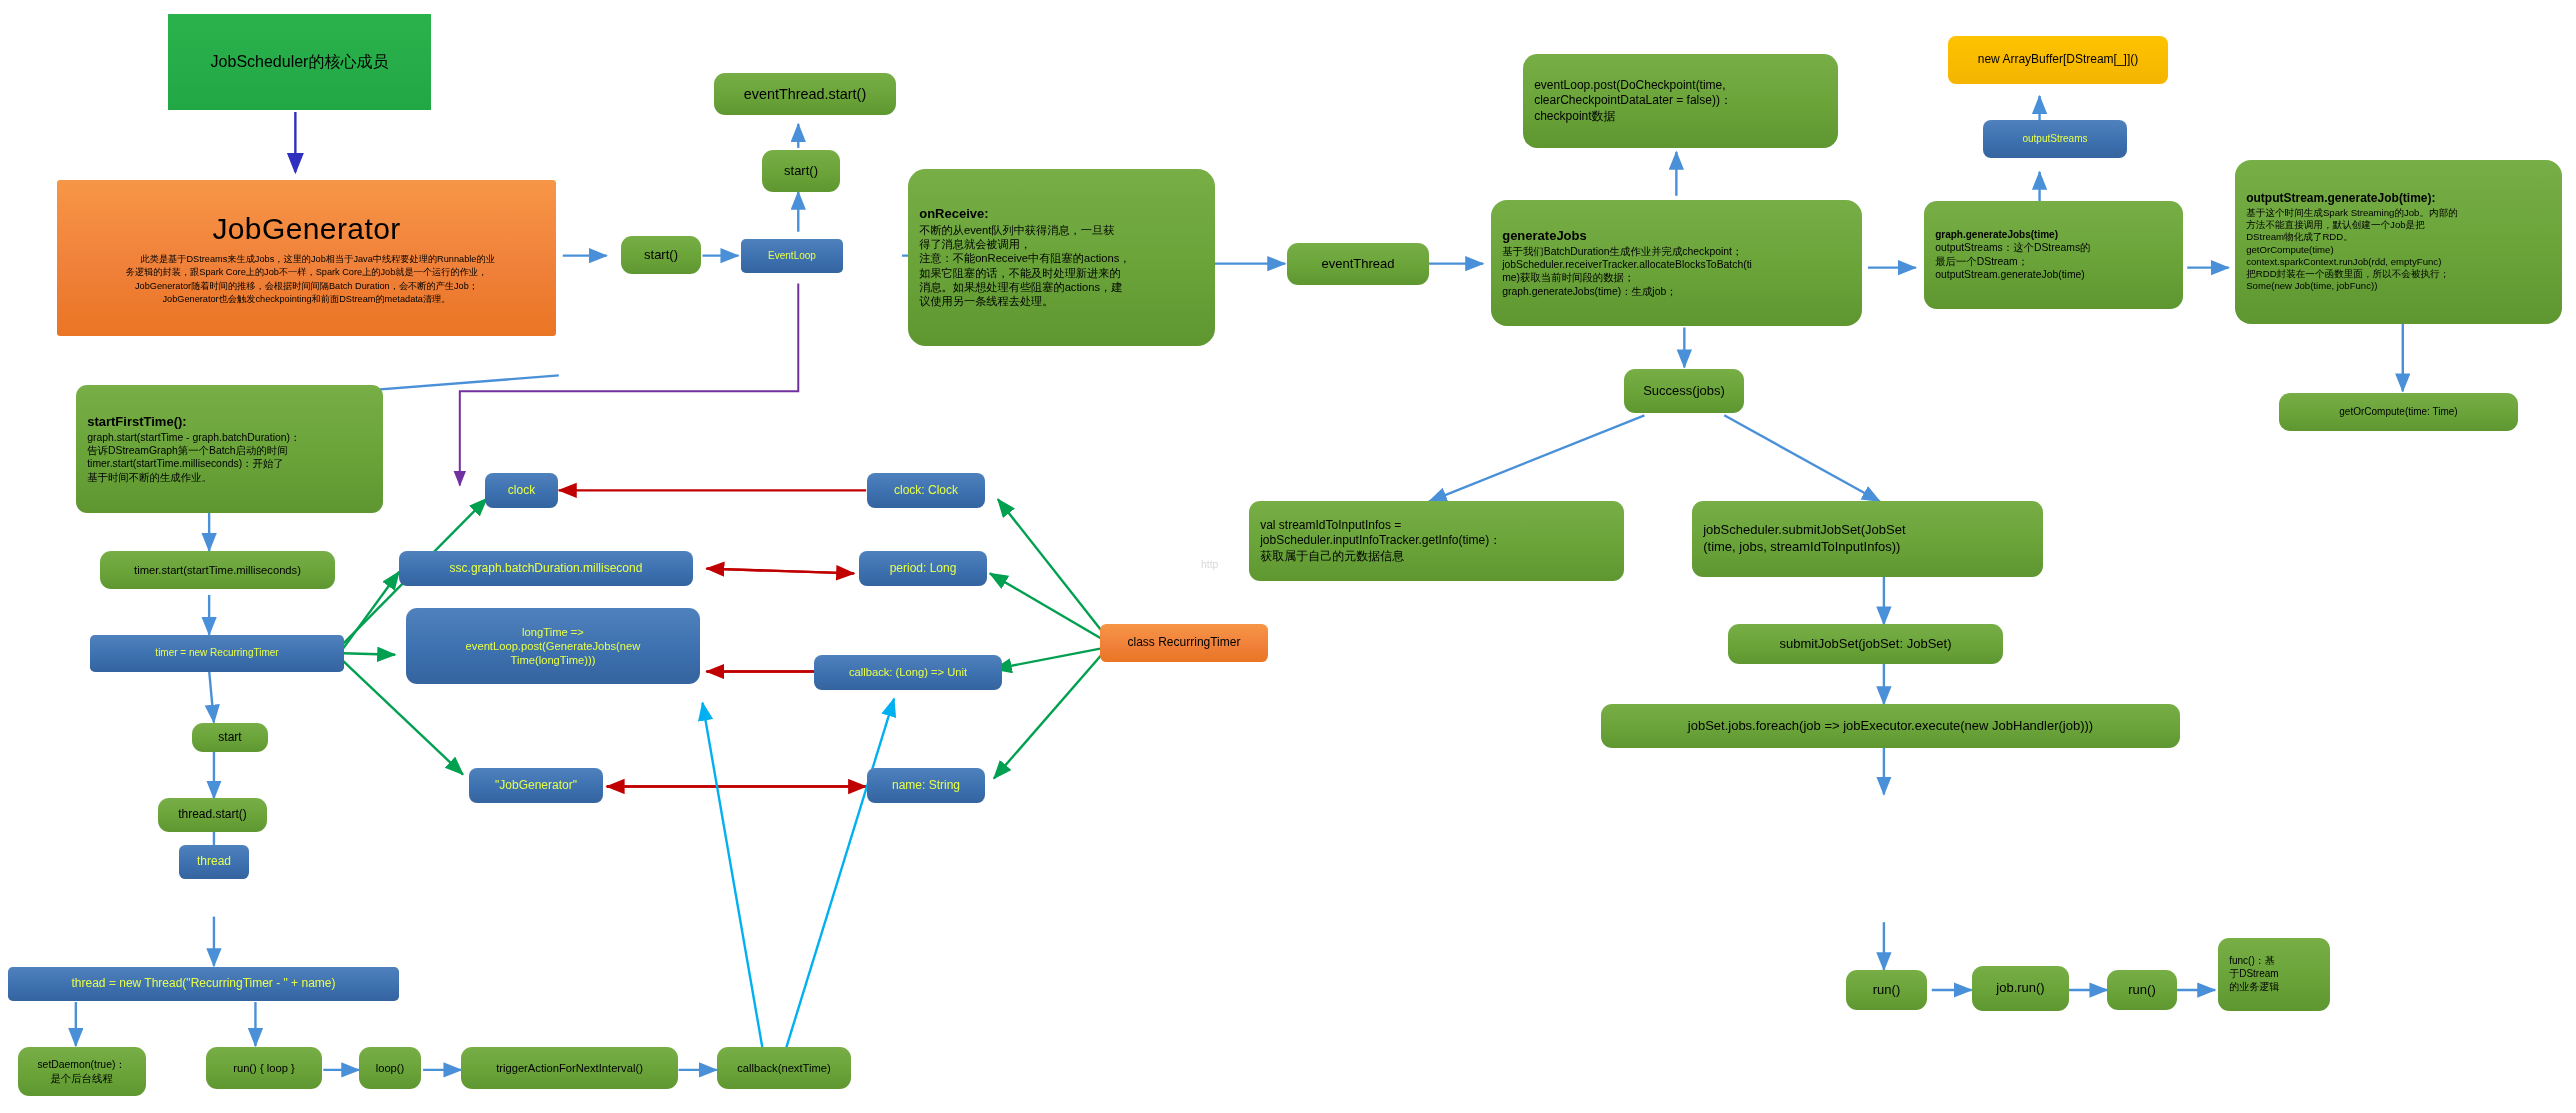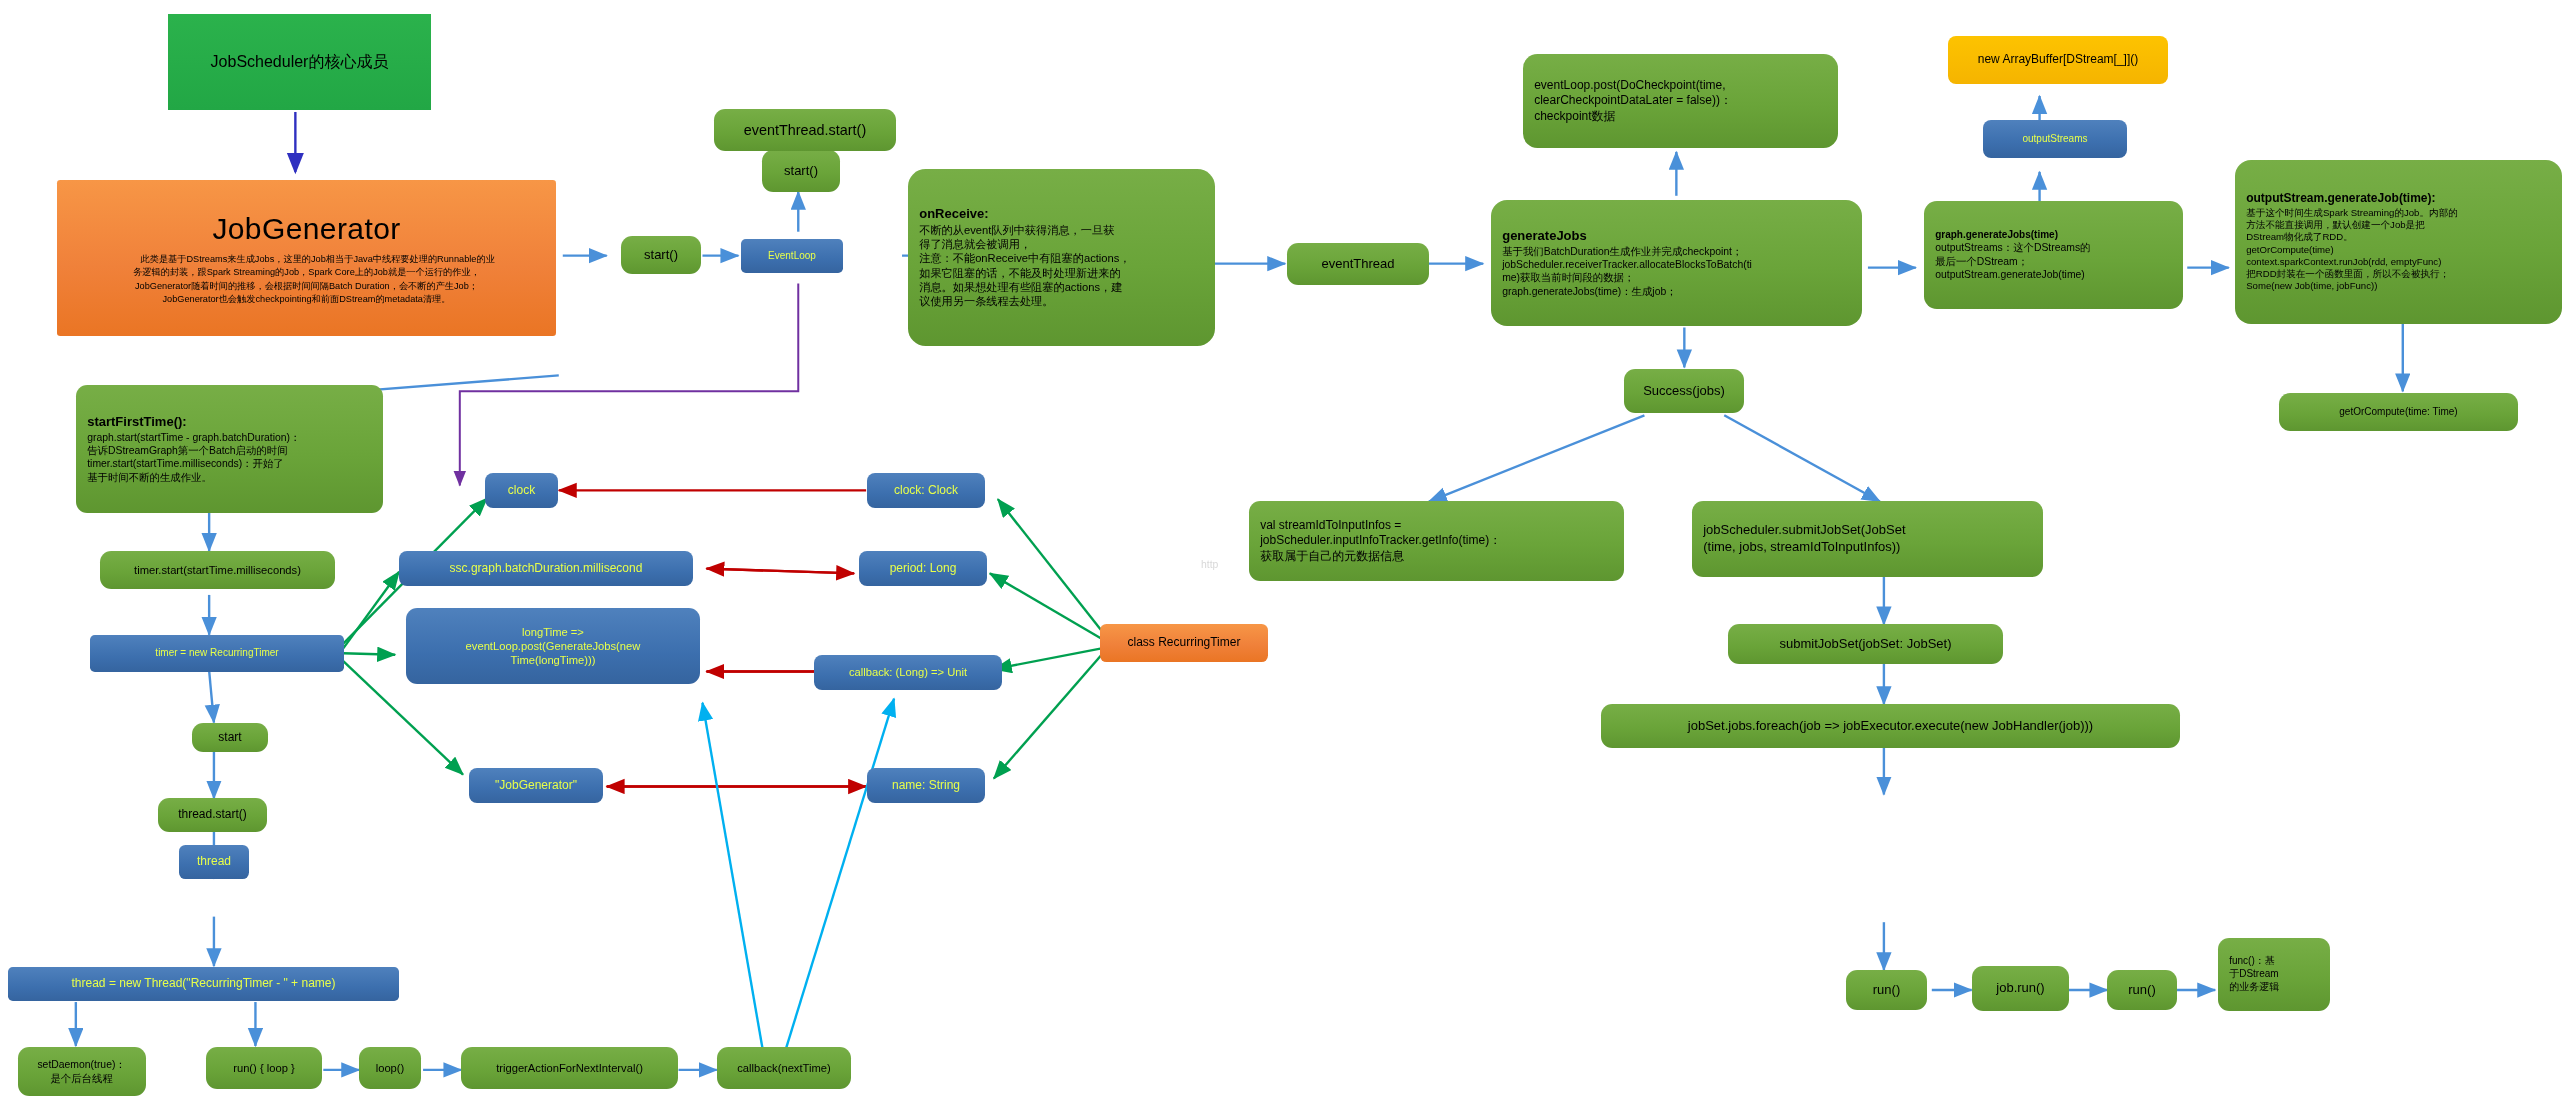--- a/index.html
+++ b/index.html
@@ -126,21 +126,21 @@
     </g>
   </svg>
 
   <div class="node green-dark ctr t20" style="left:168px;top:14.4px;width:263px;height:96px;">
     <div>JobScheduler的核心成员</div>
   </div>
 
   <div class="node orange ctr" style="left:57px;top:180px;width:499px;height:156px;border-radius:3.2px;">
     <div class="title-lg">JobGenerator</div>
     <div class="desc" style="margin-top:4.8px;text-indent:22.4px;">此类是基于DStreams来生成Jobs，这里的Job相当于Java中线程要处理的Runnable的业</div>
-    <div class="desc">务逻辑的封装，跟Spark Streaming的Job，Spark Core上的Job就是一个运行的作业，</div>
+    <div class="desc">务逻辑的封装，跟Spark Core上的Job不一样，Spark Core上的Job就是一个运行的作业，</div>
     <div class="desc">JobGenerator随着时间的推移，会根据时间间隔Batch Duration，会不断的产生Job；</div>
     <div class="desc">JobGenerator也会触发checkpointing和前面DStream的metadata清理。</div>
   </div>
 
   <div class="node green lft" style="left:76px;top:385px;width:307px;height:128px;">
     <div class="t17 hdr">startFirstTime():</div>
     <div class="t13">graph.start(startTime - graph.batchDuration)：</div>
     <div class="t13">告诉DStreamGraph第一个Batch启动的时间</div>
     <div class="t13">timer.start(startTime.milliseconds)：开始了</div>
     <div class="t13">基于时间不断的生成作业。</div>
@@ -196,21 +196,21 @@
   </div>
 
   <div class="node blue ctr t16" style="left:741px;top:239px;width:102px;height:34px;border-radius:4.8px;">
     <div>EventLoop</div>
   </div>
 
   <div class="node green ctr t17" style="left:762px;top:150px;width:78px;height:42px;">
     <div>start()</div>
   </div>
 
-  <div class="node green ctr t18" style="left:714px;top:73px;width:182px;height:42px;margin-top:36px;">
+  <div class="node green ctr t18" style="left:714px;top:73px;width:182px;height:42px;">
     <div>eventThread.start()</div>
   </div>
 
   <div class="node green lft" style="left:908px;top:169px;width:307px;height:177px;border-radius:17.6px;">
     <div class="t17 hdr">onReceive:</div>
     <div class="t14">不断的从event队列中获得消息，一旦获</div>
     <div class="t14">得了消息就会被调用，</div>
     <div class="t14">注意：不能onReceive中有阻塞的actions，</div>
     <div class="t14">如果它阻塞的话，不能及时处理新进来的</div>
     <div class="t14">消息。如果想处理有些阻塞的actions，建</div>

